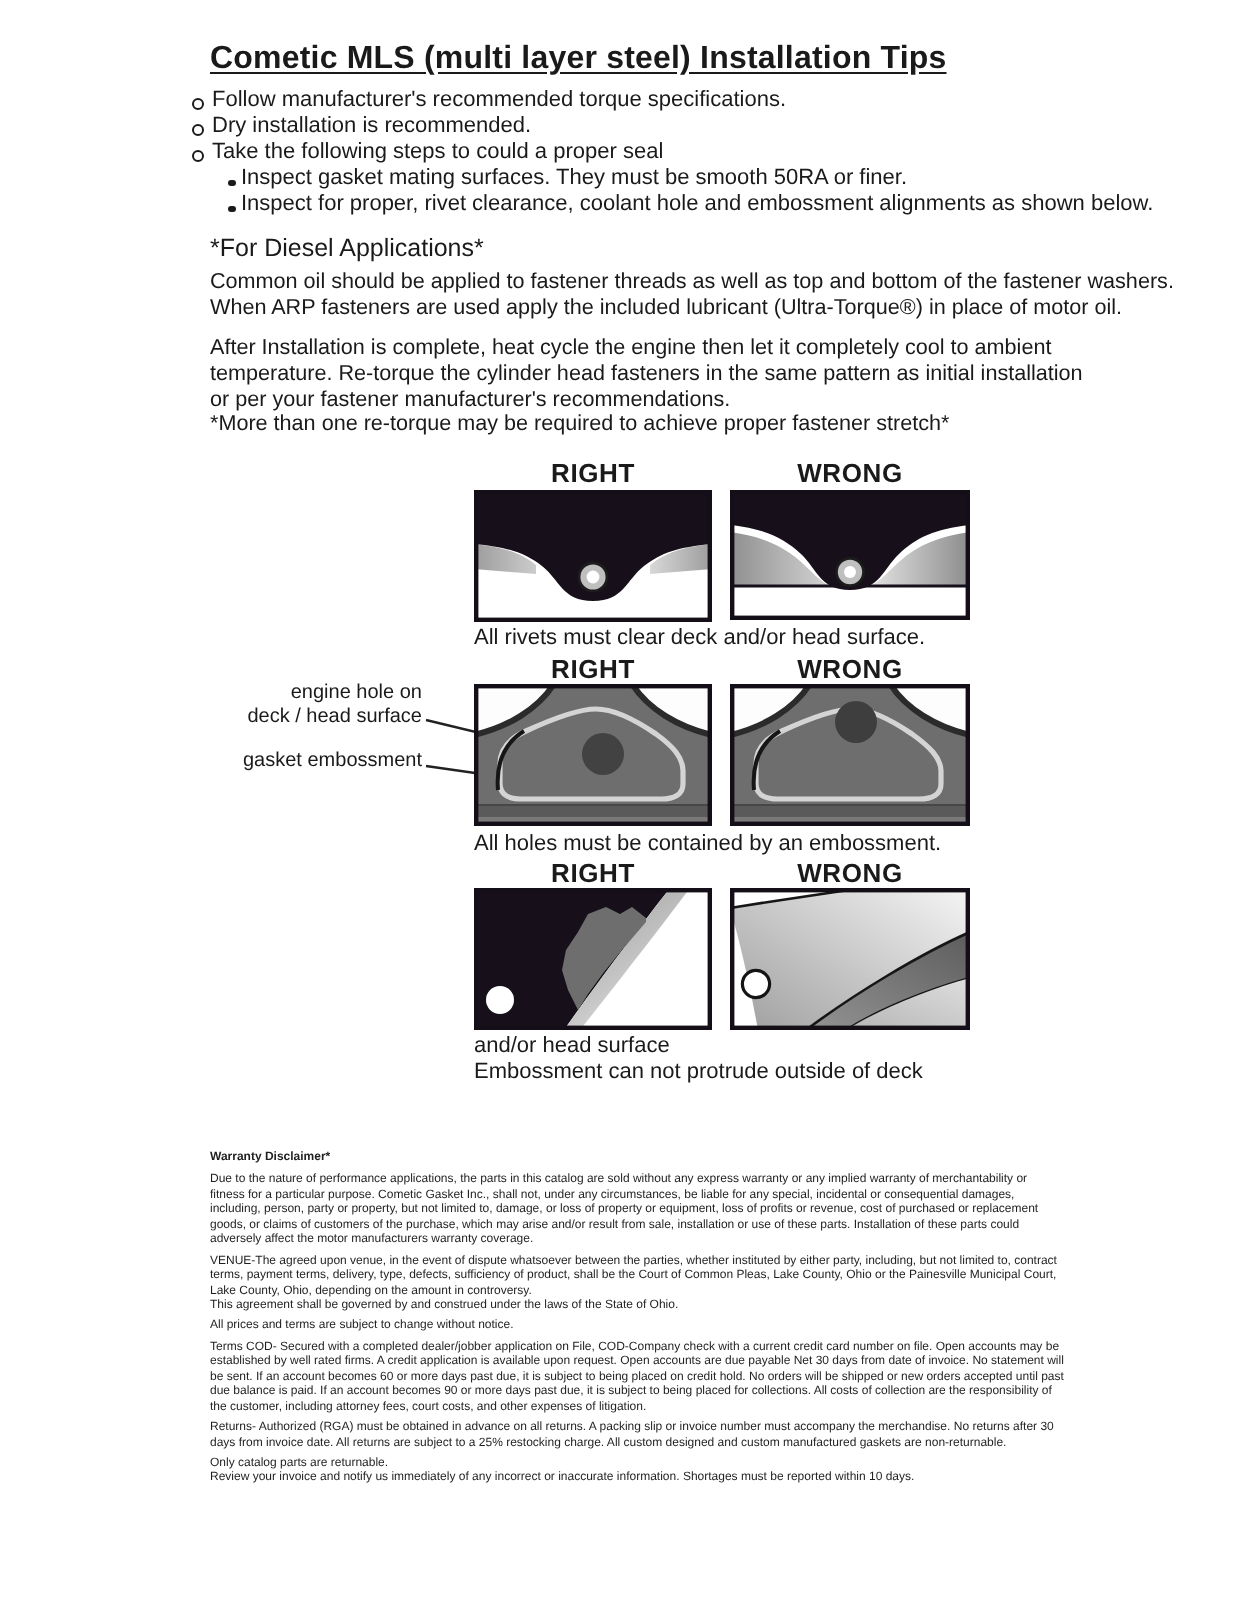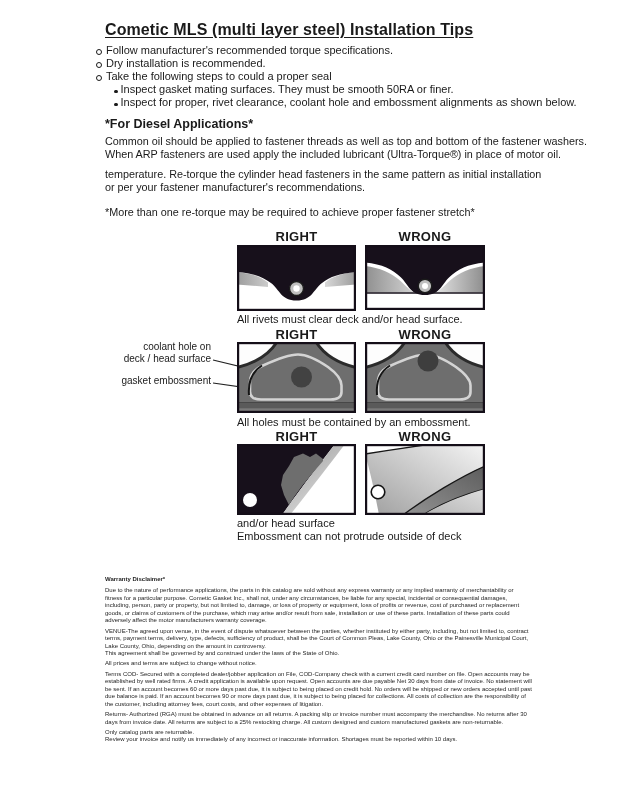--- a/index.html
+++ b/index.html
@@ -9,21 +9,21 @@
   
   .doc-title{left:105px;top:21px;font-size:16px;font-weight:bold;white-space:nowrap;
              text-decoration:underline;text-underline-offset:2px;letter-spacing:.1px;}
   .bullets{left:96px;top:44px;font-size:11px;line-height:13px;}
   .subbullets{left:114px;top:83px;font-size:11px;line-height:13px;}
   .b-row{display:flex;align-items:center;white-space:nowrap;}
   .open-dot{width:4px;height:4px;border:1px solid #1a1a1a;border-radius:50%;
             margin:3.5px 4px 0 0;flex:0 0 auto;}
   .full-dot{width:3.5px;height:3.5px;background:#1a1a1a;border-radius:50%;
             margin:4px 3px 0 0;flex:0 0 auto;}
-  .diesel-h{left:105px;top:117px;font-size:12.5px;font-weight:bold;}
+  .diesel-h{left:105px;top:117px;font-size:12.5px;font-weight:normal;}
   .para{left:105px;font-size:10.8px;line-height:13.2px;}
   .para span{display:block;white-space:nowrap;}
   .p1{top:135px;} .p2{top:168px;} .note{top:206px;}
   
   .hdr{width:119px;text-align:center;font-size:13px;font-weight:600;letter-spacing:.3px;}
   .hdr.w{width:120px;}
   .panel{overflow:hidden;}
   .panel svg{display:block;width:100%;height:100%;}
   .cap{font-size:11px;line-height:12.5px;white-space:nowrap;}
   .diag-label{font-size:10px;line-height:11.5px;text-align:right;}
@@ -65,20 +65,21 @@
   </div>
 </div>
 
 <div class="abs diesel-h">*For Diesel Applications*</div>
 
 <div class="abs para p1">
   <span>Common oil should be applied to fastener threads as well as top and bottom of the fastener washers.</span>
   <span>When ARP fasteners are used apply the included lubricant (Ultra-Torque®) in place of motor oil.</span>
 </div>
 <div class="abs para p2">
+  <span>After Installation is complete, heat cycle the engine then let it completely cool to ambient</span>
   <span>temperature. Re-torque the cylinder head fasteners in the same pattern as initial installation</span>
   <span>or per your fastener manufacturer's recommendations.</span>
 </div>
 <div class="abs para note">
   <span>*More than one re-torque may be required to achieve proper fastener stretch*</span>
 </div>
 
 <div class="abs hdr" style="left:237px;top:229px;">RIGHT</div>
 <div class="abs hdr w" style="left:365px;top:229px;">WRONG</div>
 
@@ -126,21 +127,21 @@
     <rect x="1.1" y="1.1" width="117.8" height="62.8" fill="none" stroke="#140e18" stroke-width="2.2"></rect>
   </svg>
 </div>
 
 <div class="abs cap" style="left:237px;top:313px;">All rivets must clear deck and/or head surface.</div>
 
 <div class="abs hdr" style="left:237px;top:327px;">RIGHT</div>
 <div class="abs hdr w" style="left:365px;top:327px;">WRONG</div>
 
 <div class="abs diag-label" style="left:110px;top:341px;width:101px;">
-  <span style="display:block;white-space:nowrap;">coolant hole on</span>
+  <span style="display:block;white-space:nowrap;">engine hole on</span>
   <span style="display:block;white-space:nowrap;">deck / head surface</span>
 </div>
 <div class="abs diag-label" style="left:100px;top:375px;width:111px;white-space:nowrap;">gasket embossment</div>
 
 <svg class="abs" style="left:205px;top:352px;" width="100" height="45">
   <line x1="8" y1="8" x2="87" y2="27" stroke="#222222" stroke-width="1.2"></line>
   <line x1="8" y1="31" x2="57" y2="38" stroke="#222222" stroke-width="1.2"></line>
 </svg>
 
 <div class="abs panel" style="left:237px;top:342px;width:119px;height:71px;">

